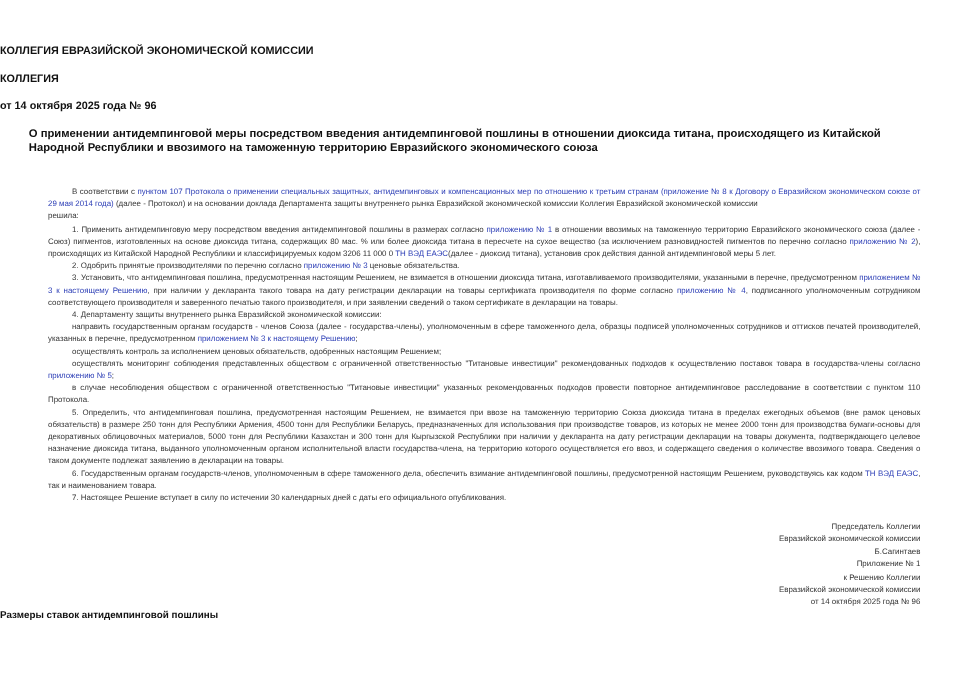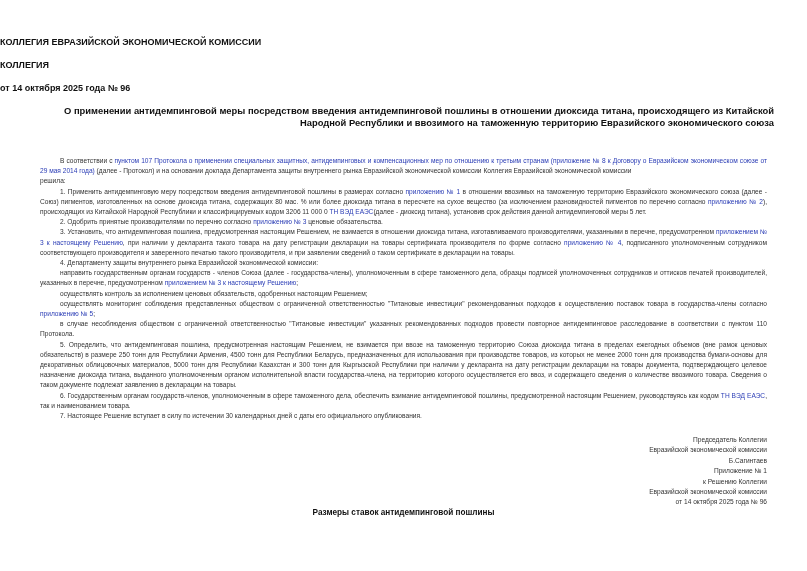--- a/index.html
+++ b/index.html
@@ -1,26 +1,26 @@
 <!DOCTYPE html>
 <html><head>
 <meta charset="utf-8">
 <style>
   html, body { margin: 0; padding: 0; background: #ffffff; }
   body { width: 807px; height: 571px; overflow: hidden; position: relative;
          font-family: "Liberation Sans", sans-serif; color: #222; }
   .hdr { position: absolute; left: 0; width: 807px; font-weight: bold; font-size: 9px; color: #111; }
-  .title { position: absolute; left: 47px; width: 727px; text-align: right; font-weight: bold; font-size: 9.4px; line-height: 12px; color: #111; }
+  .title { position: absolute; left: 24px; width: 727px; text-align: left; font-weight: bold; font-size: 9.4px; line-height: 12px; color: #111; }
   .body { position: absolute; left: 40px; width: 727px; top: 156px; font-size: 6.6px; line-height: 10.2px; color: #333; }
   .body p { margin: 0; text-align: justify; text-indent: 20px; }
   .body p.noind { text-indent: 0; }
   a, .lnk { color: #2a3cb5; text-decoration: none; }
   .sign { position: absolute; right: 40px; width: 300px; text-align: right; font-size: 6.6px; line-height: 10.4px; color: #333; }
   .sign div { margin: 0; }
-  .subtitle { position: absolute; left: 0; width: 807px; top: 508px; text-align: center; font-weight: bold; font-size: 8.2px; color: #111; }
+  .subtitle { position: absolute; left: 0; width: 807px; top: 508px; text-align: left; font-weight: bold; font-size: 8.2px; color: #111; }
 </style>
 </head>
 <body>
 
 <div class="hdr" style="top:37px;">КОЛЛЕГИЯ ЕВРАЗИЙСКОЙ ЭКОНОМИЧЕСКОЙ КОМИССИИ</div>
 <div class="hdr" style="top:60px;">КОЛЛЕГИЯ</div>
 <div class="hdr" style="top:83px;">от 14 октября 2025 года № 96</div>
 
 <div class="title" style="top:105px;">О применении антидемпинговой меры посредством введения антидемпинговой пошлины в отношении диоксида титана, происходящего из Китайской Народной Республики и ввозимого на таможенную территорию Евразийского экономического союза</div>
 

